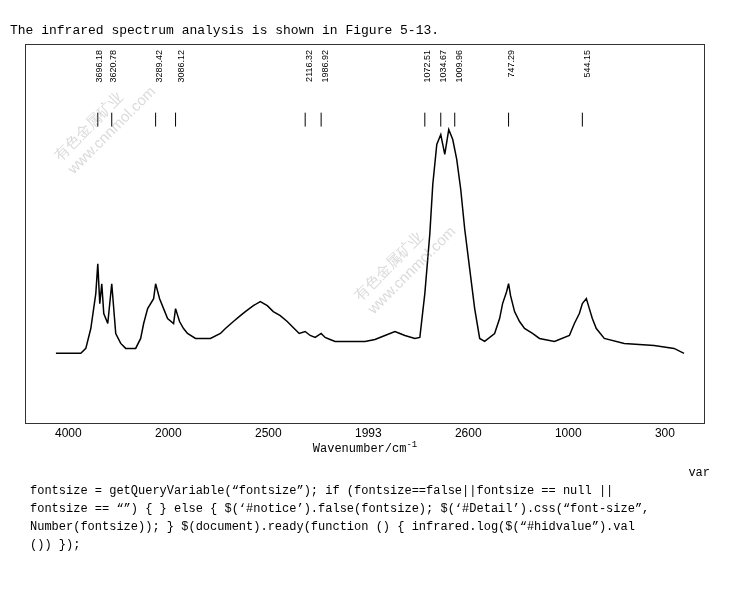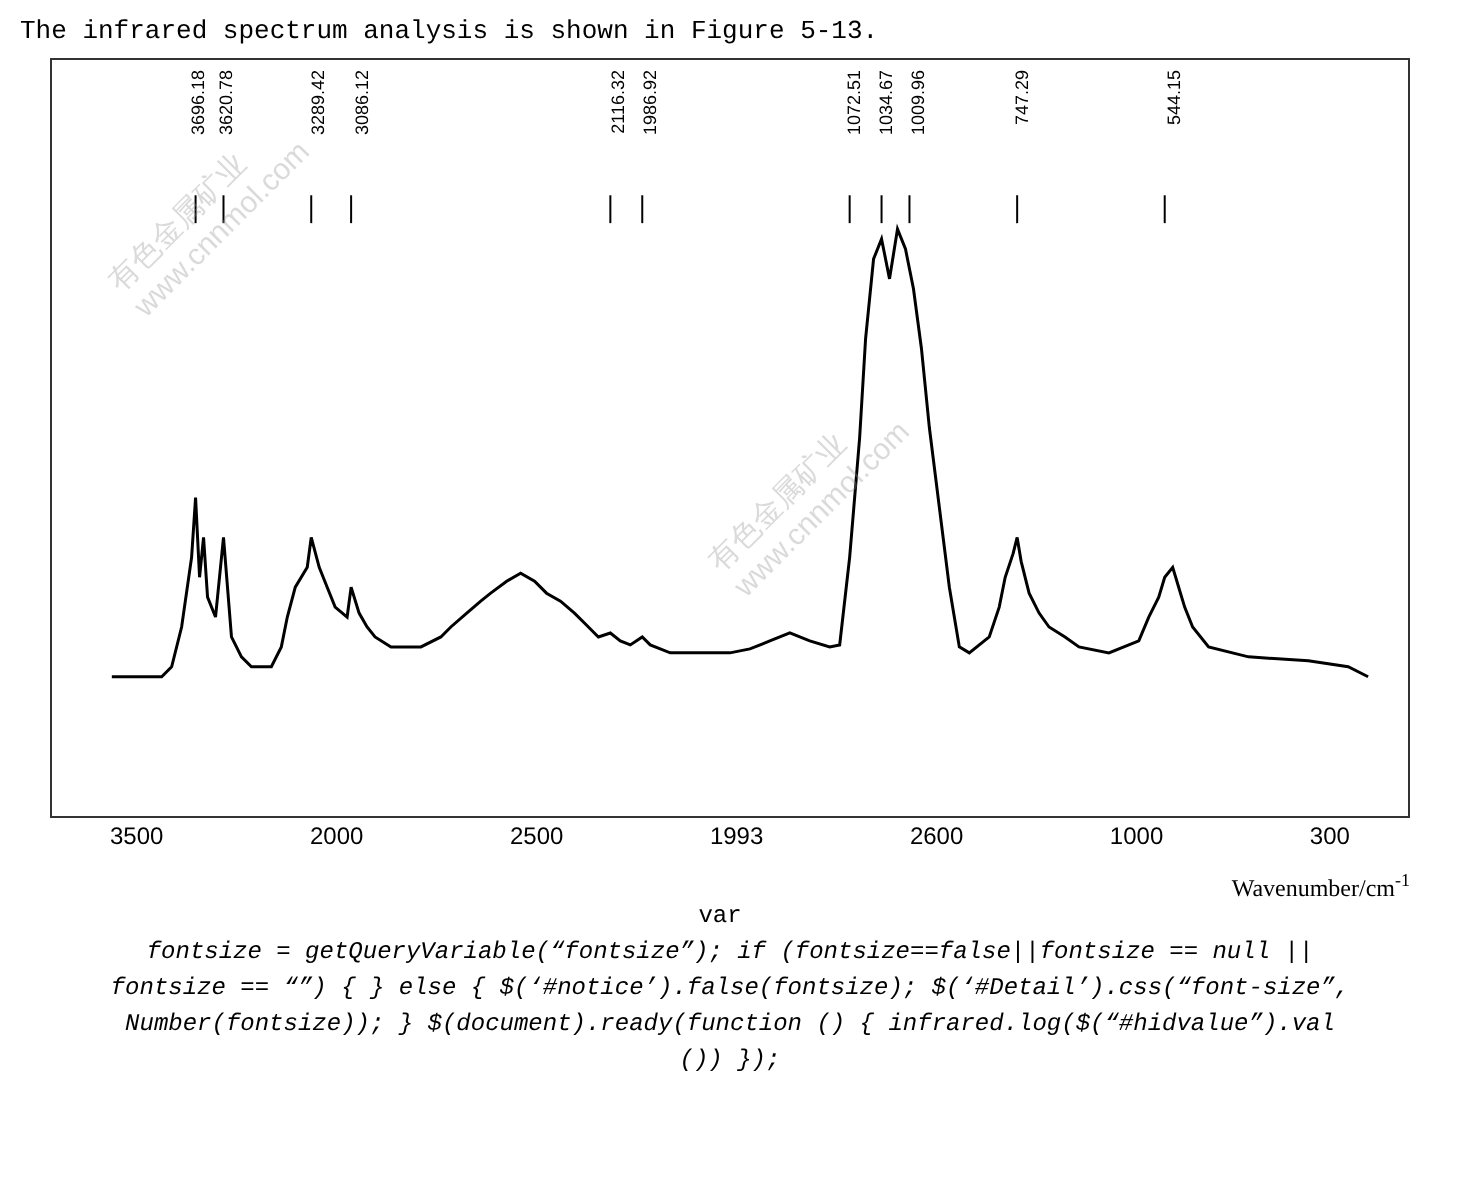--- a/index.html
+++ b/index.html
@@ -8,21 +8,21 @@
       height: 590px;
       background: #fff;
       font-family: 'Courier New', Courier, monospace;
       font-size: 13px;
       color: #000;
       overflow: hidden;
     }
     .page-container {
       width: 730px;
       height: 590px;
-      padding: 8px 10px;
+      padding: 23px 10px;
       position: relative;
       border-radius: 26px;
     }
     .intro-text {
       font-size: 13px;
       margin-bottom: 6px;
       font-family: 'Courier New', Courier, monospace;
     }
     .chart-container {
       position: relative;
@@ -63,43 +63,42 @@
       height: 40px;
     }
     .x-axis-labels {
       display: flex;
       justify-content: space-between;
       padding: 2px 30px 0 30px;
       font-size: 12px;
       font-family: Arial, sans-serif;
     }
     .x-axis-title {
-      text-align: right;
+      text-align: center;
       font-size: 12px;
-      font-family: Liberation Serif, serif;
-      margin-top: 10px;
+      font-family: Liberation Mono, monospace;
+      margin-top: 0;
     }
     .x-axis-title sup {
       font-size: 9px;
     }
     .var-label {
-      text-align: center;
+      text-align: right;
       font-size: 12px;
       font-family: 'Courier New', Courier, monospace;
       margin-top: 2px;
       padding-right: 10px;
     }
     .code-block {
       font-size: 12px;
       font-family: 'Courier New', Courier, monospace;
-      text-align: center;
+      text-align: left;
       line-height: 1.5;
       margin-top: 2px;
       padding: 0 20px;
-      font-style: italic;
     }
     svg.chart-svg {
       position: absolute;
       top: 0; left: 0;
       width: 100%; height: 100%;
     }
   </style>
 </head>
 <body>
 
@@ -158,21 +157,21 @@
         L 340,298 L 350,296 L 360,292 L 370,288 L 375,290 L 380,292 L 390,295 L 395,294 L 400,250 L 405,190 L 408,140 L 412,100 L 416,90 L 420,110 L 424,85 L 428,95 L 432,115 L 436,145 L 440,185 L 445,225 L 450,265 L 455,295
         L 460,298 L 470,290 L 475,275 L 478,260 L 482,248 L 484,240 L 486,252 L 490,268 L 495,278 L 500,285 L 508,290 L 515,295
         L 530,298 L 545,292 L 550,280 L 555,270 L 558,260 L 562,255 L 565,265 L 568,275 L 572,285 L 580,295 L 600,300 L 630,302 L 650,305 L 660,310
       " fill="none" stroke="#000" stroke-width="1.5"></path>
 
     </svg>
   </div>
 
   <div class="x-axis-area">
     <div class="x-axis-labels">
-      <span>3500</span>
+      <span>4000</span>
       <span>2000</span>
       <span>2500</span>
       <span>1993</span>
       <span>2600</span>
       <span>1000</span>
       <span>300</span>
     </div>
     <div class="x-axis-title">
       <span>Wavenumber/cm</span><sup>-1</sup>
     </div>

